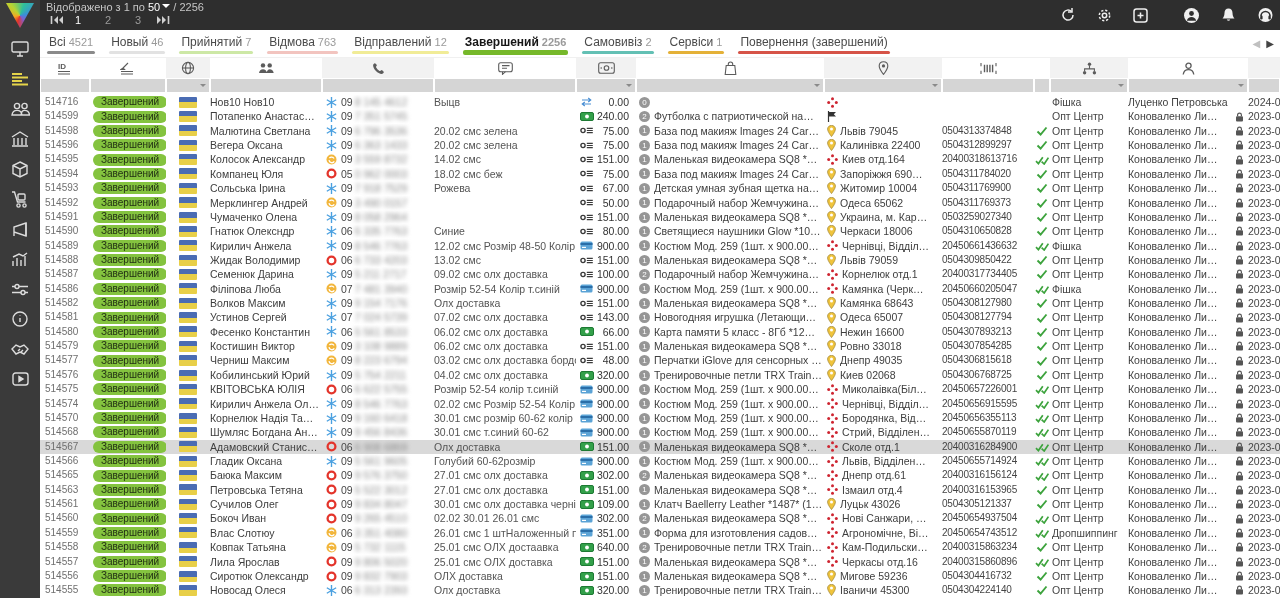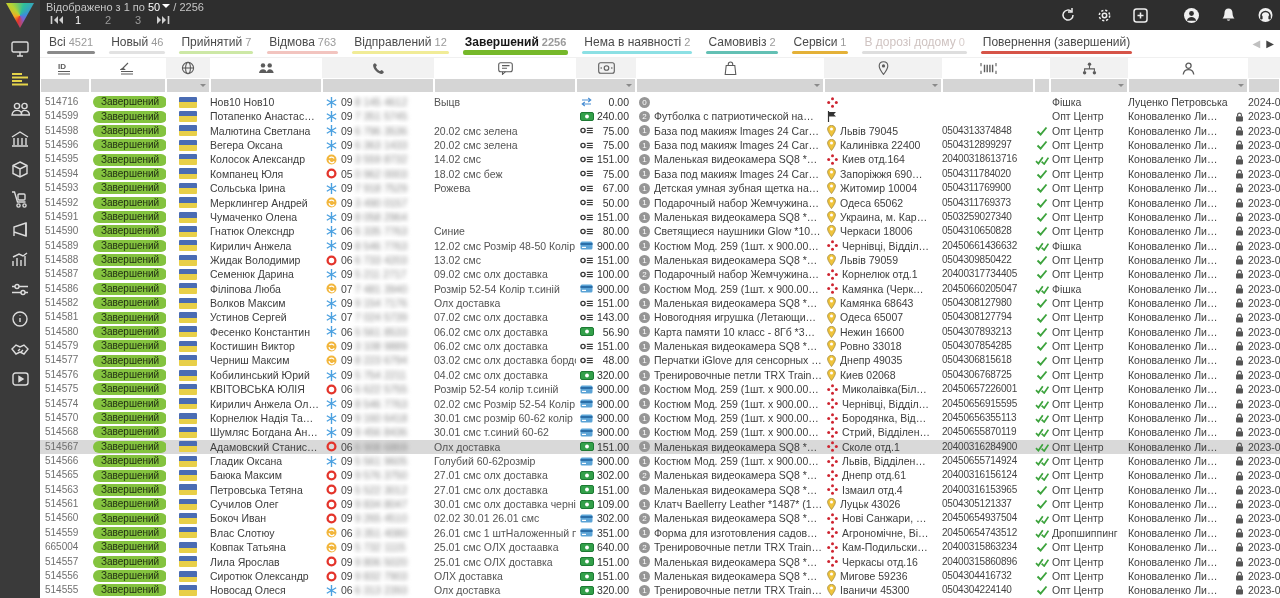--- a/index.html
+++ b/index.html
@@ -223,24 +223,22 @@
   </div>
 </div>
 
 <div class="tabs" id="tabs">
     <div class="tab"><span>Всі</span><span class="cnt">4521</span><span class="ul" style="background: rgb(138, 138, 138);"></span></div>
     <div class="tab"><span>Новый</span><span class="cnt">46</span><span class="ul" style="background: rgb(226, 226, 226);"></span></div>
     <div class="tab"><span>Прийнятий</span><span class="cnt">7</span><span class="ul" style="background: rgb(205, 232, 166);"></span></div>
     <div class="tab"><span>Відмова</span><span class="cnt">763</span><span class="ul" style="background: rgb(242, 196, 191);"></span></div>
     <div class="tab"><span>Відправлений</span><span class="cnt">12</span><span class="ul" style="background: rgb(241, 236, 151);"></span></div>
     <div class="tab active"><span>Завершений</span><span class="cnt">2256</span><span class="ul" style="background: rgb(118, 184, 42);"></span></div>
-    <div class="tab"><span>Нема в наявності</span><span class="cnt">2</span><span class="ul" style="background: rgb(140, 224, 228);"></span></div>
     <div class="tab"><span>Самовивіз</span><span class="cnt">2</span><span class="ul" style="background: rgb(99, 192, 180);"></span></div>
     <div class="tab"><span>Сервіси</span><span class="cnt">1</span><span class="ul" style="background: rgb(228, 177, 56);"></span></div>
-    <div class="tab muted"><span>В дорозі додому</span><span class="cnt">0</span><span class="ul" style="background: rgb(222, 222, 222);"></span></div>
     <div class="tab"><span>Повернення (завершений)</span><span class="ul" style="background: rgb(214, 84, 72);"></span></div>
   </div>
 <div class="tab-scroll">
   <span class="tsl">◀</span>
   <span class="tsr">▶</span>
 </div>
 
 <div class="thead grid" id="thead">
     <div class="hc">
       <span style="display:flex">
@@ -1521,25 +1519,25 @@
       <div class="cell c-comment">06.02 смс олх доставка</div>
       <div class="cell ">
         <span class="payic">
           <span class="ic" style="display:inline-flex">
             <svg width="14" height="9" viewBox="0 0 14 9">
               <rect x=".5" y=".5" width="13" height="8" rx="1.5" fill="#33a04a" stroke="#1d7a33"></rect>
               <circle cx="7" cy="4.5" r="1.9" fill="#fff"></circle>
             </svg>
           </span>
         </span>
-        <span class="amount">56.90</span>
+        <span class="amount">66.00</span>
       </div>
       <div class="cell ">
         <span class="qty">1</span>
-        <span style="overflow:hidden;white-space:nowrap">Карта памяти 10 класс - 8Гб *3…</span>
+        <span style="overflow:hidden;white-space:nowrap">Карта памяти 5 класс - 8Гб *12…</span>
       </div>
       <div class="cell ">
         <span class="locic">
           <span class="ic" style="display:inline-flex">
             <svg width="9" height="12" viewBox="0 0 9 12">
               <path d="M4.5.4C2.2.4.6 2 .6 4.1c0 2.7 3.9 7.5 3.9 7.5s3.9-4.8 3.9-7.5C8.4 2 6.8.4 4.5.4z" fill="#f0c43c" stroke="#9a7d26" stroke-width=".7"></path>
               <circle cx="4.5" cy="4" r="1.5" fill="#fff"></circle>
             </svg>
           </span>
         </span>
@@ -2546,21 +2544,21 @@
         <span class="ic" style="display:inline-flex">
           <svg width="9" height="10" viewBox="0 0 9 10">
             <rect x="1" y="4.2" width="7" height="5.3" rx="1" fill="#555"></rect>
             <path d="M2.6 4.2V3a1.9 1.9 0 0 1 3.8 0v1.2" fill="none" stroke="#555" stroke-width="1.2"></path>
           </svg>
         </span>
       </div>
       <div class="cell c-date">2023-02</div>
     </div>
     <div class="row grid">
-      <div class="cell c-id">665004</div>
+      <div class="cell c-id">514558</div>
       <div class="cell c-status">
         <span class="pill">Завершений</span>
       </div>
       <div class="cell c-flag">
         <span class="uaflag"></span>
       </div>
       <div class="cell ">Ковпак Татьяна</div>
       <div class="cell ">
         <span class="opic">
           <span class="ic" style="display:inline-flex">

